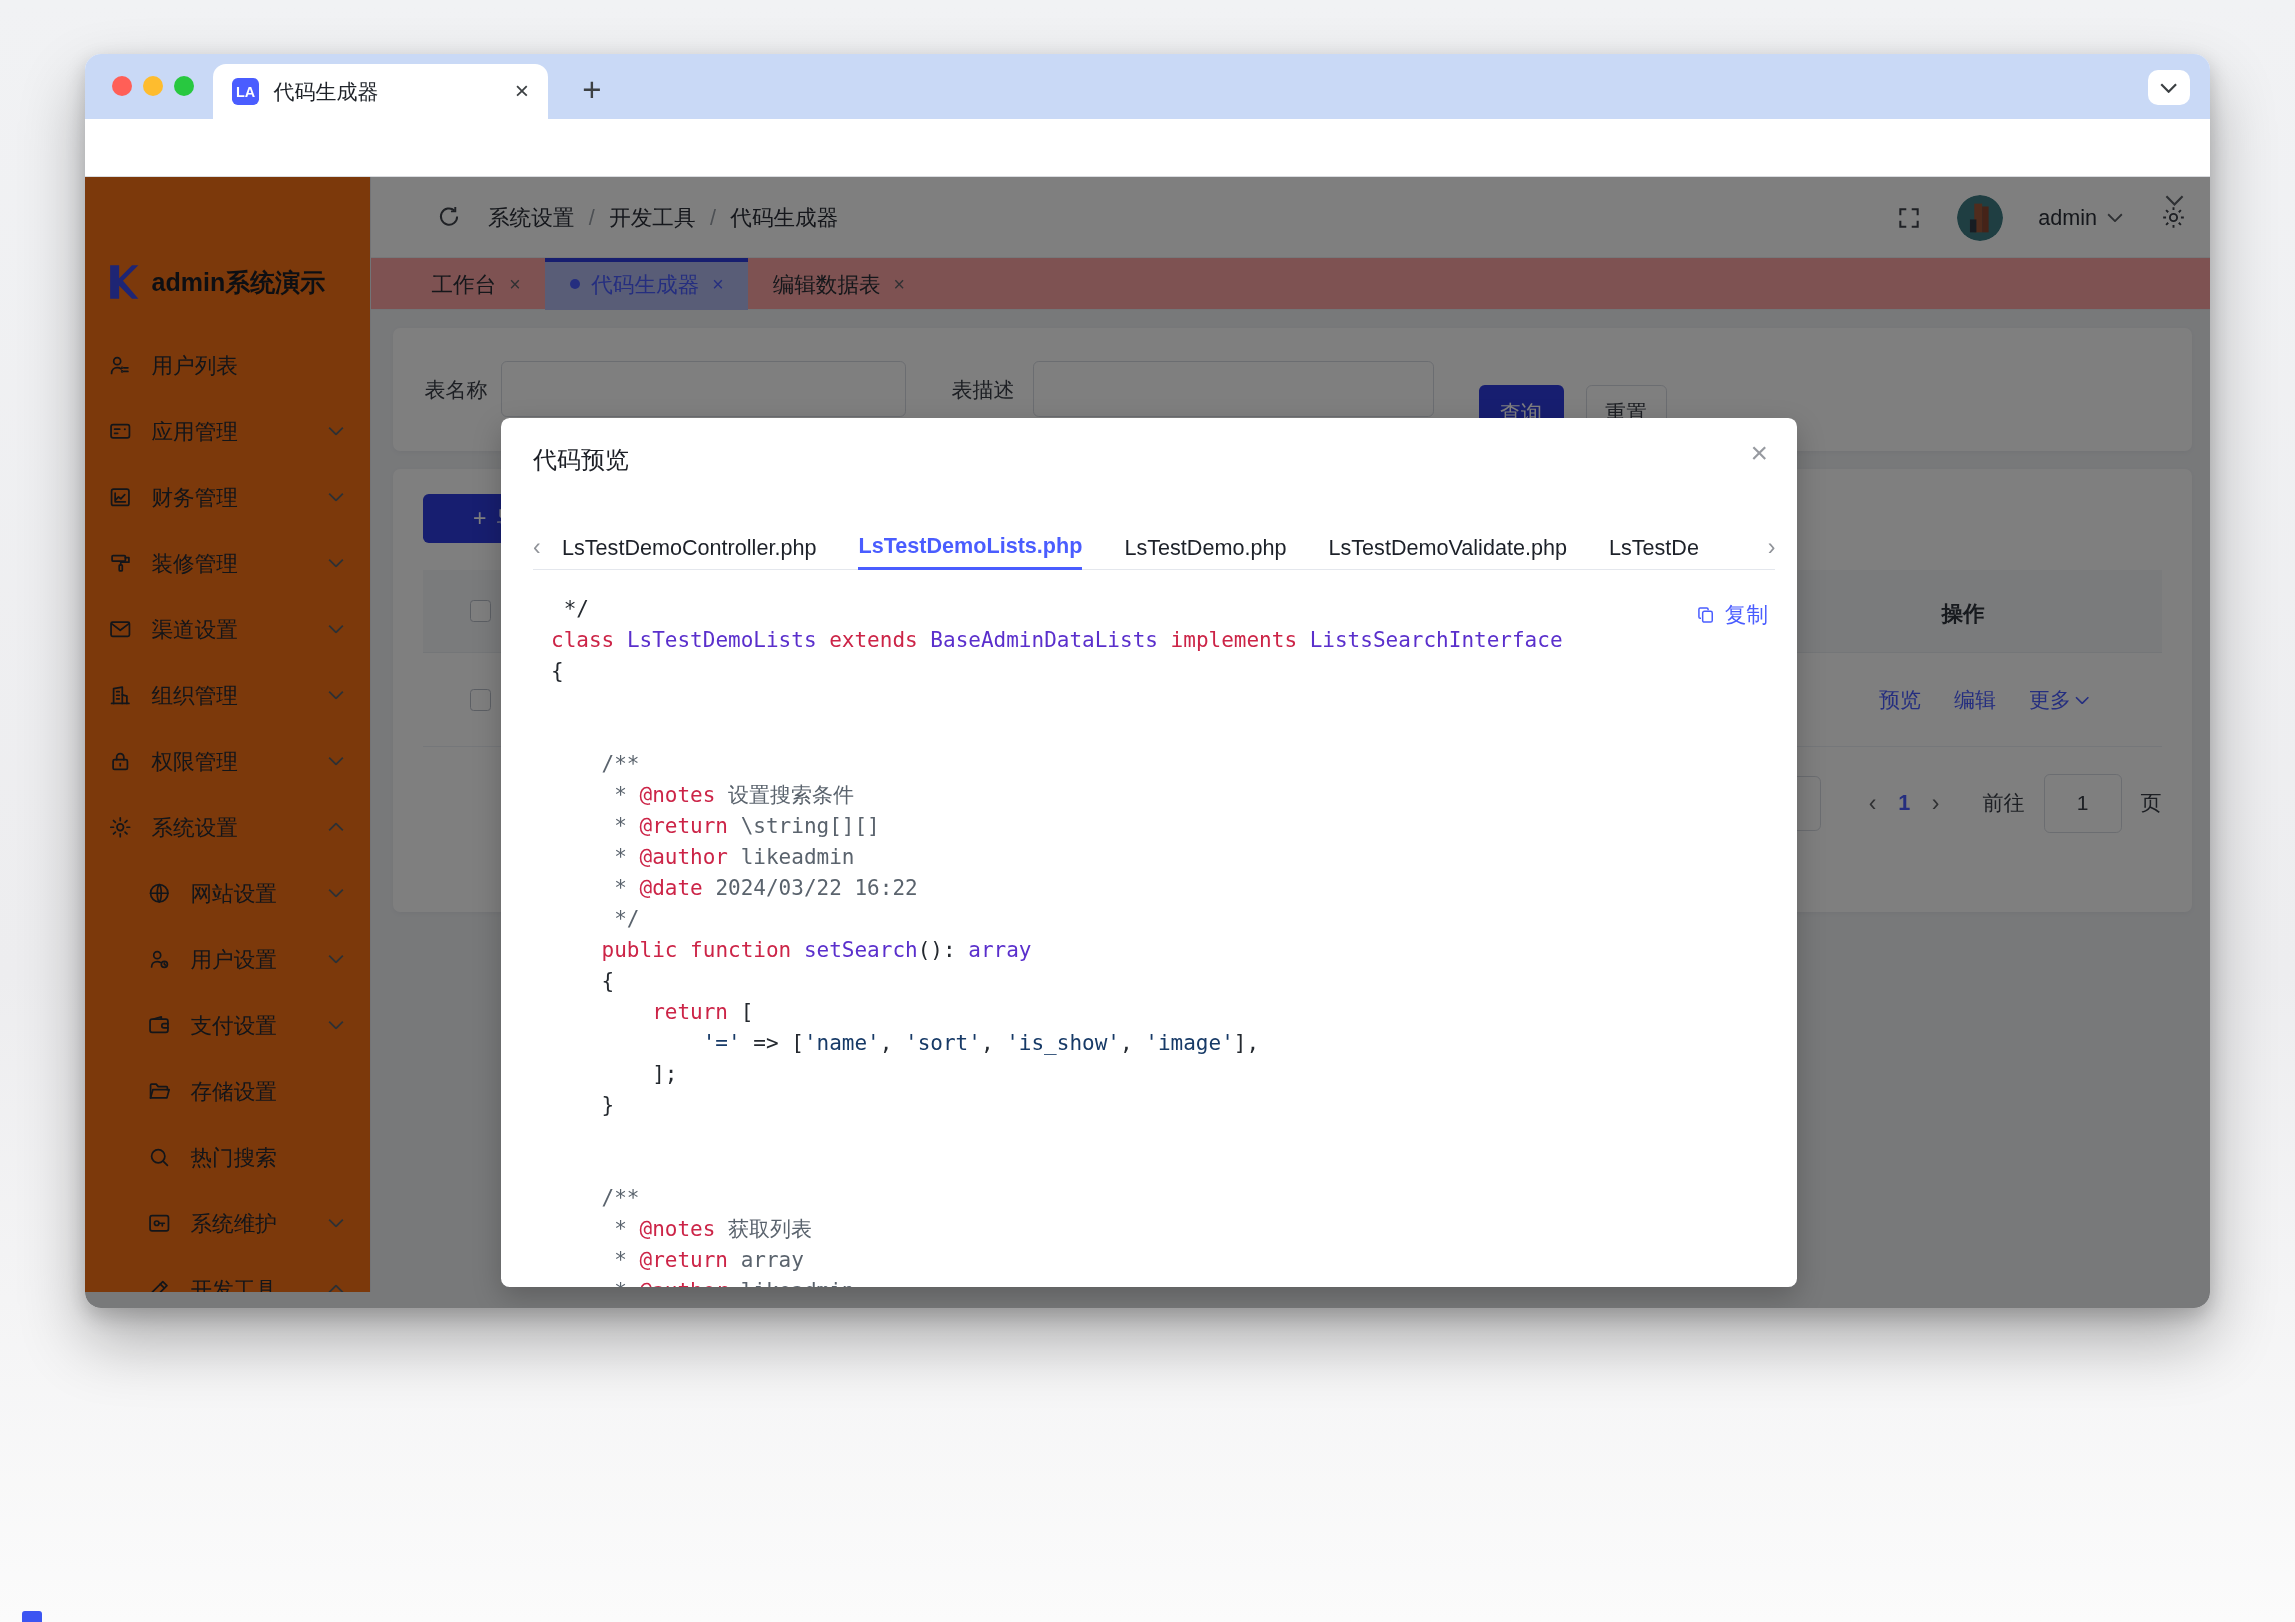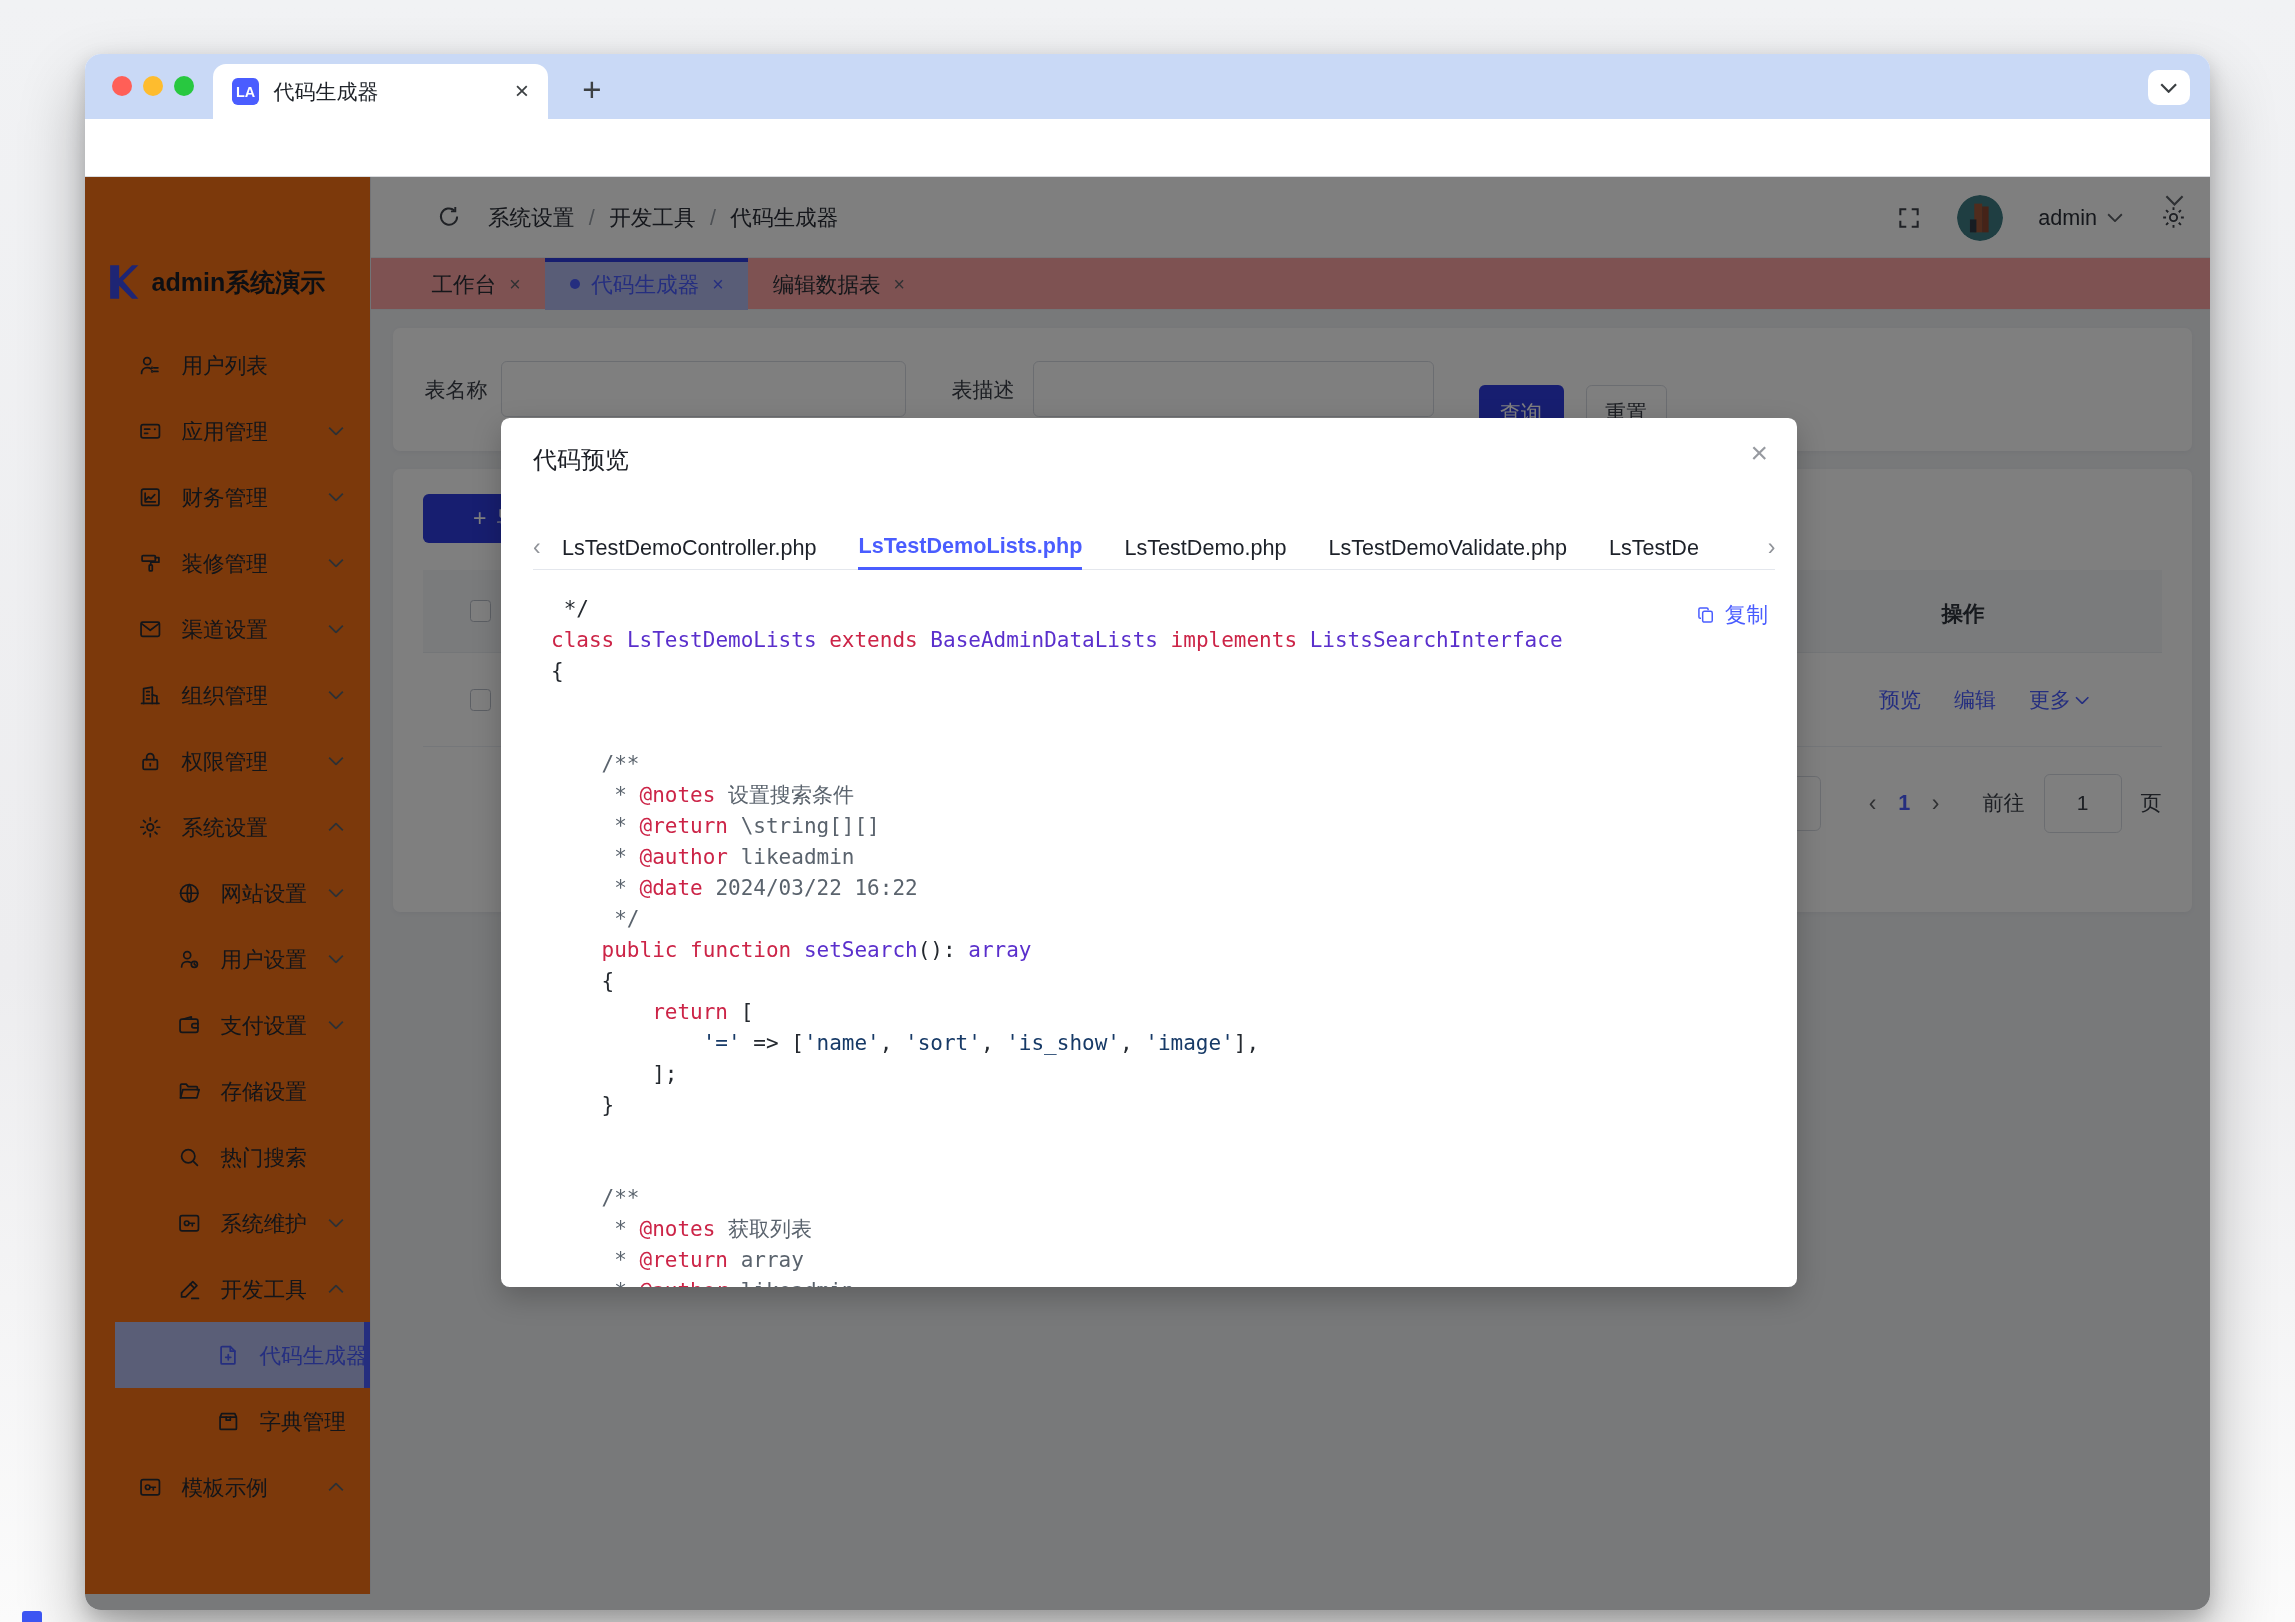--- a/index.html
+++ b/index.html
@@ -3,21 +3,21 @@
 <meta charset="utf-8">
 <style>
   :root{
     --primary:#4a5dff;
   }
   *{box-sizing:border-box;margin:0;padding:0;}
   html,body{width:2295px;height:1622px;overflow:hidden;}
   body{font-family:"Liberation Sans",sans-serif;background:linear-gradient(#f1f2f4 0%,#ededef 60%,#fbfbfb 100%);position:relative;}
 
   
-  .window{position:absolute;left:85px;top:54px;width:2125px;height:1556px;border-radius:16px;overflow:hidden;background:#fff;box-shadow:0 32px 65px rgba(0,0,0,.30),0 7.2px 20px rgba(0,0,0,.18);}
+  .window{position:absolute;left:85px;top:54px;width:2125px;height:1254px;border-radius:16px;overflow:hidden;background:#fff;box-shadow:0 32px 65px rgba(0,0,0,.30),0 7.2px 20px rgba(0,0,0,.18);}
 
   
   .tabstrip{position:absolute;left:0;top:0;right:0;height:65px;background:var(--browser-strip,#c9d9f6);}
   .traffic{position:absolute;top:22.3px;width:20px;height:20px;border-radius:50%;}
   .t-red{left:27px;background:#ff5f57;}
   .t-yellow{left:58px;background:#febc2e;}
   .t-green{left:89px;background:#28c840;}
   .btab{position:absolute;left:128px;top:10px;width:335px;height:55px;background:#fff;border-radius:13px 13px 0 0;display:flex;align-items:center;padding:0 19px;}
   .favicon{width:27px;height:27px;border-radius:5.8px;background:var(--primary);color:#fff;font-size:14.4px;font-weight:bold;display:flex;align-items:center;justify-content:center;flex:0 0 auto;}
   .btab-title{font-size:21px;color:#1f2329;margin-left:14.4px;flex:1;white-space:nowrap;overflow:hidden;}
@@ -33,21 +33,21 @@
   .pill-star{font-size:26px;color:#44474d;margin-right:4.3px;}
   .tool-right{position:absolute;top:72px;display:flex;align-items:center;}
   .avatar-chip{width:37px;height:37px;border-radius:50%;background:#c9ddfc;display:flex;align-items:center;justify-content:center;}
 
   
   .page{position:absolute;left:0;top:123px;right:0;bottom:0;background:#f0f2f5;}
   .sidebar{position:absolute;left:0;top:0;width:286px;bottom:16px;background:#f97316;border-right:0.7px solid #e7e9ee;overflow:hidden;}
   .brand{position:absolute;left:21.6px;top:87px;display:flex;align-items:center;}
   .brand-k{width:32px;height:36px;}
   .brand-name{font-size:25px;font-weight:600;color:#1b1e26;margin-left:13px;white-space:nowrap;}
-  .menu{position:absolute;left:0;top:155px;right:0;padding-left:30px;}
+  .menu{position:absolute;left:0;top:155px;right:0;}
   .s-item{position:relative;height:66px;display:flex;align-items:center;color:#262a33;font-size:21.6px;cursor:pointer;}
   .s-item.lvl1{padding-left:23px;}
   .s-item.lvl2{padding-left:62px;}
   .s-item.lvl3{padding-left:101px;}
   .s-ico{width:24.5px;height:24.5px;flex:0 0 auto;display:flex;}
   .s-ico svg{width:24.5px;height:24.5px;}
   .s-label{margin-left:19px;white-space:nowrap;}
   .s-chev{position:absolute;right:26px;top:50%;transform:translateY(-50%);color:#5c6066;display:flex;}
   .s-chev.up{transform:translateY(-50%) rotate(180deg);}
   .s-item.active{background:#b4bcee;color:var(--primary);}

